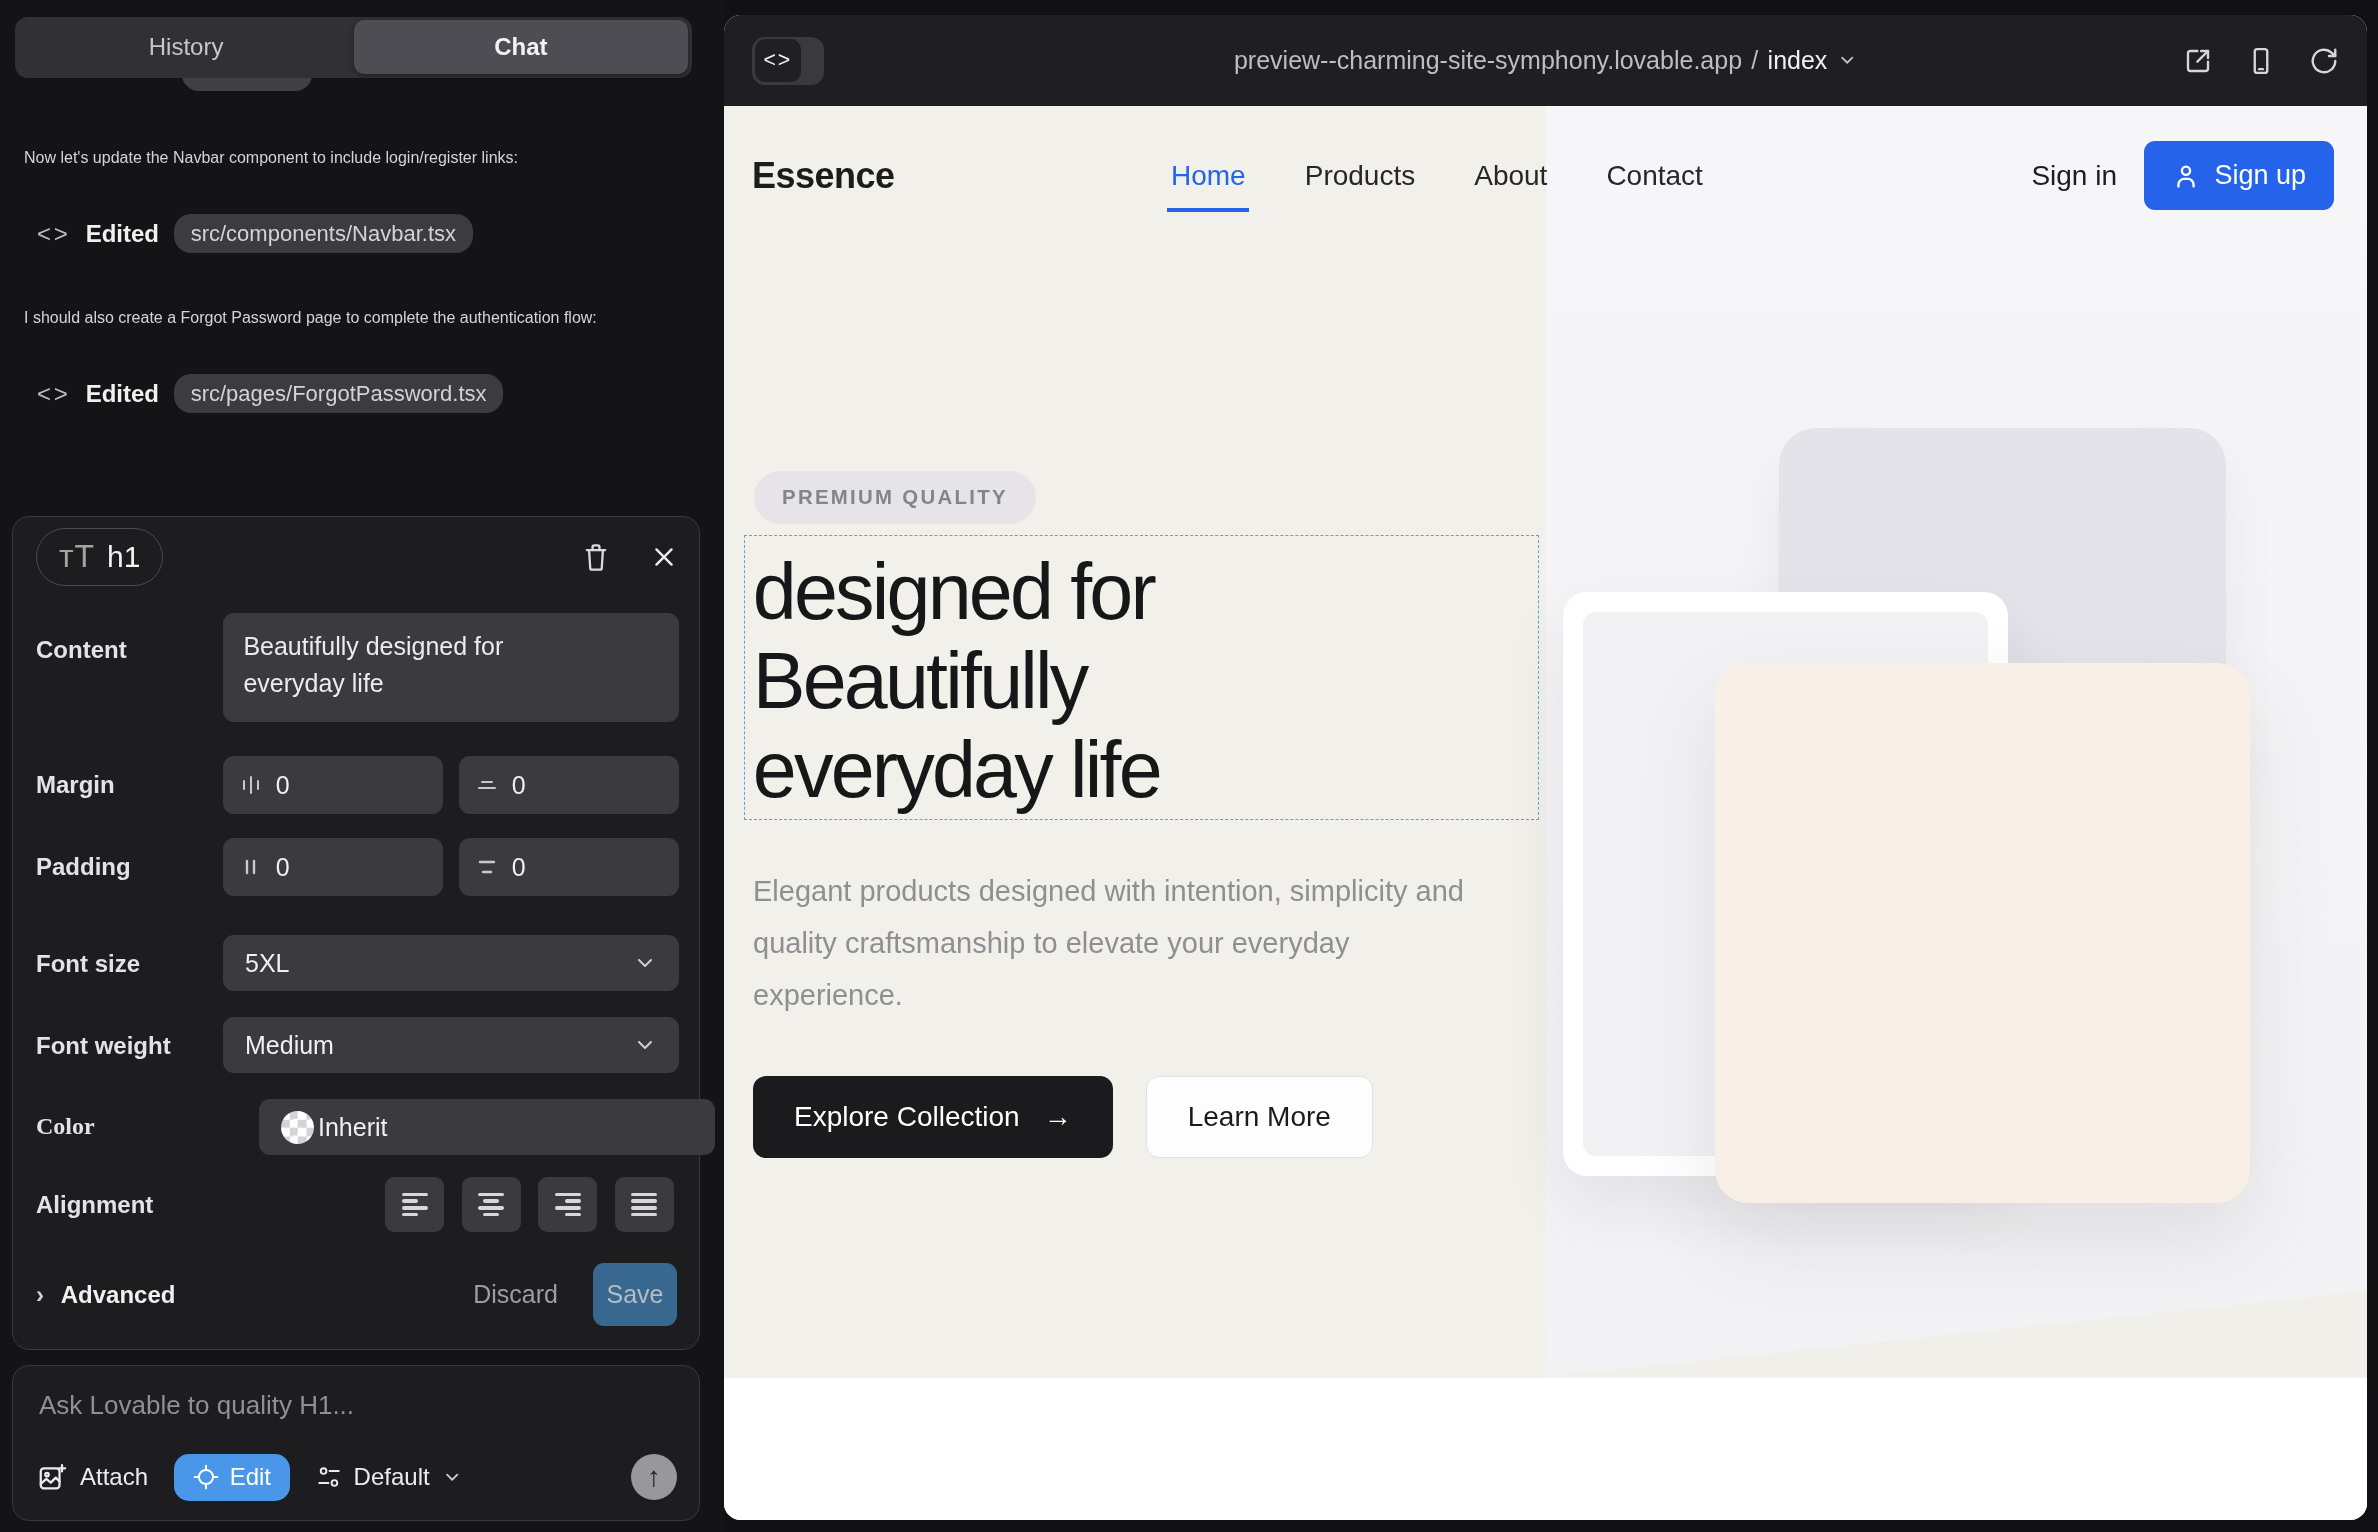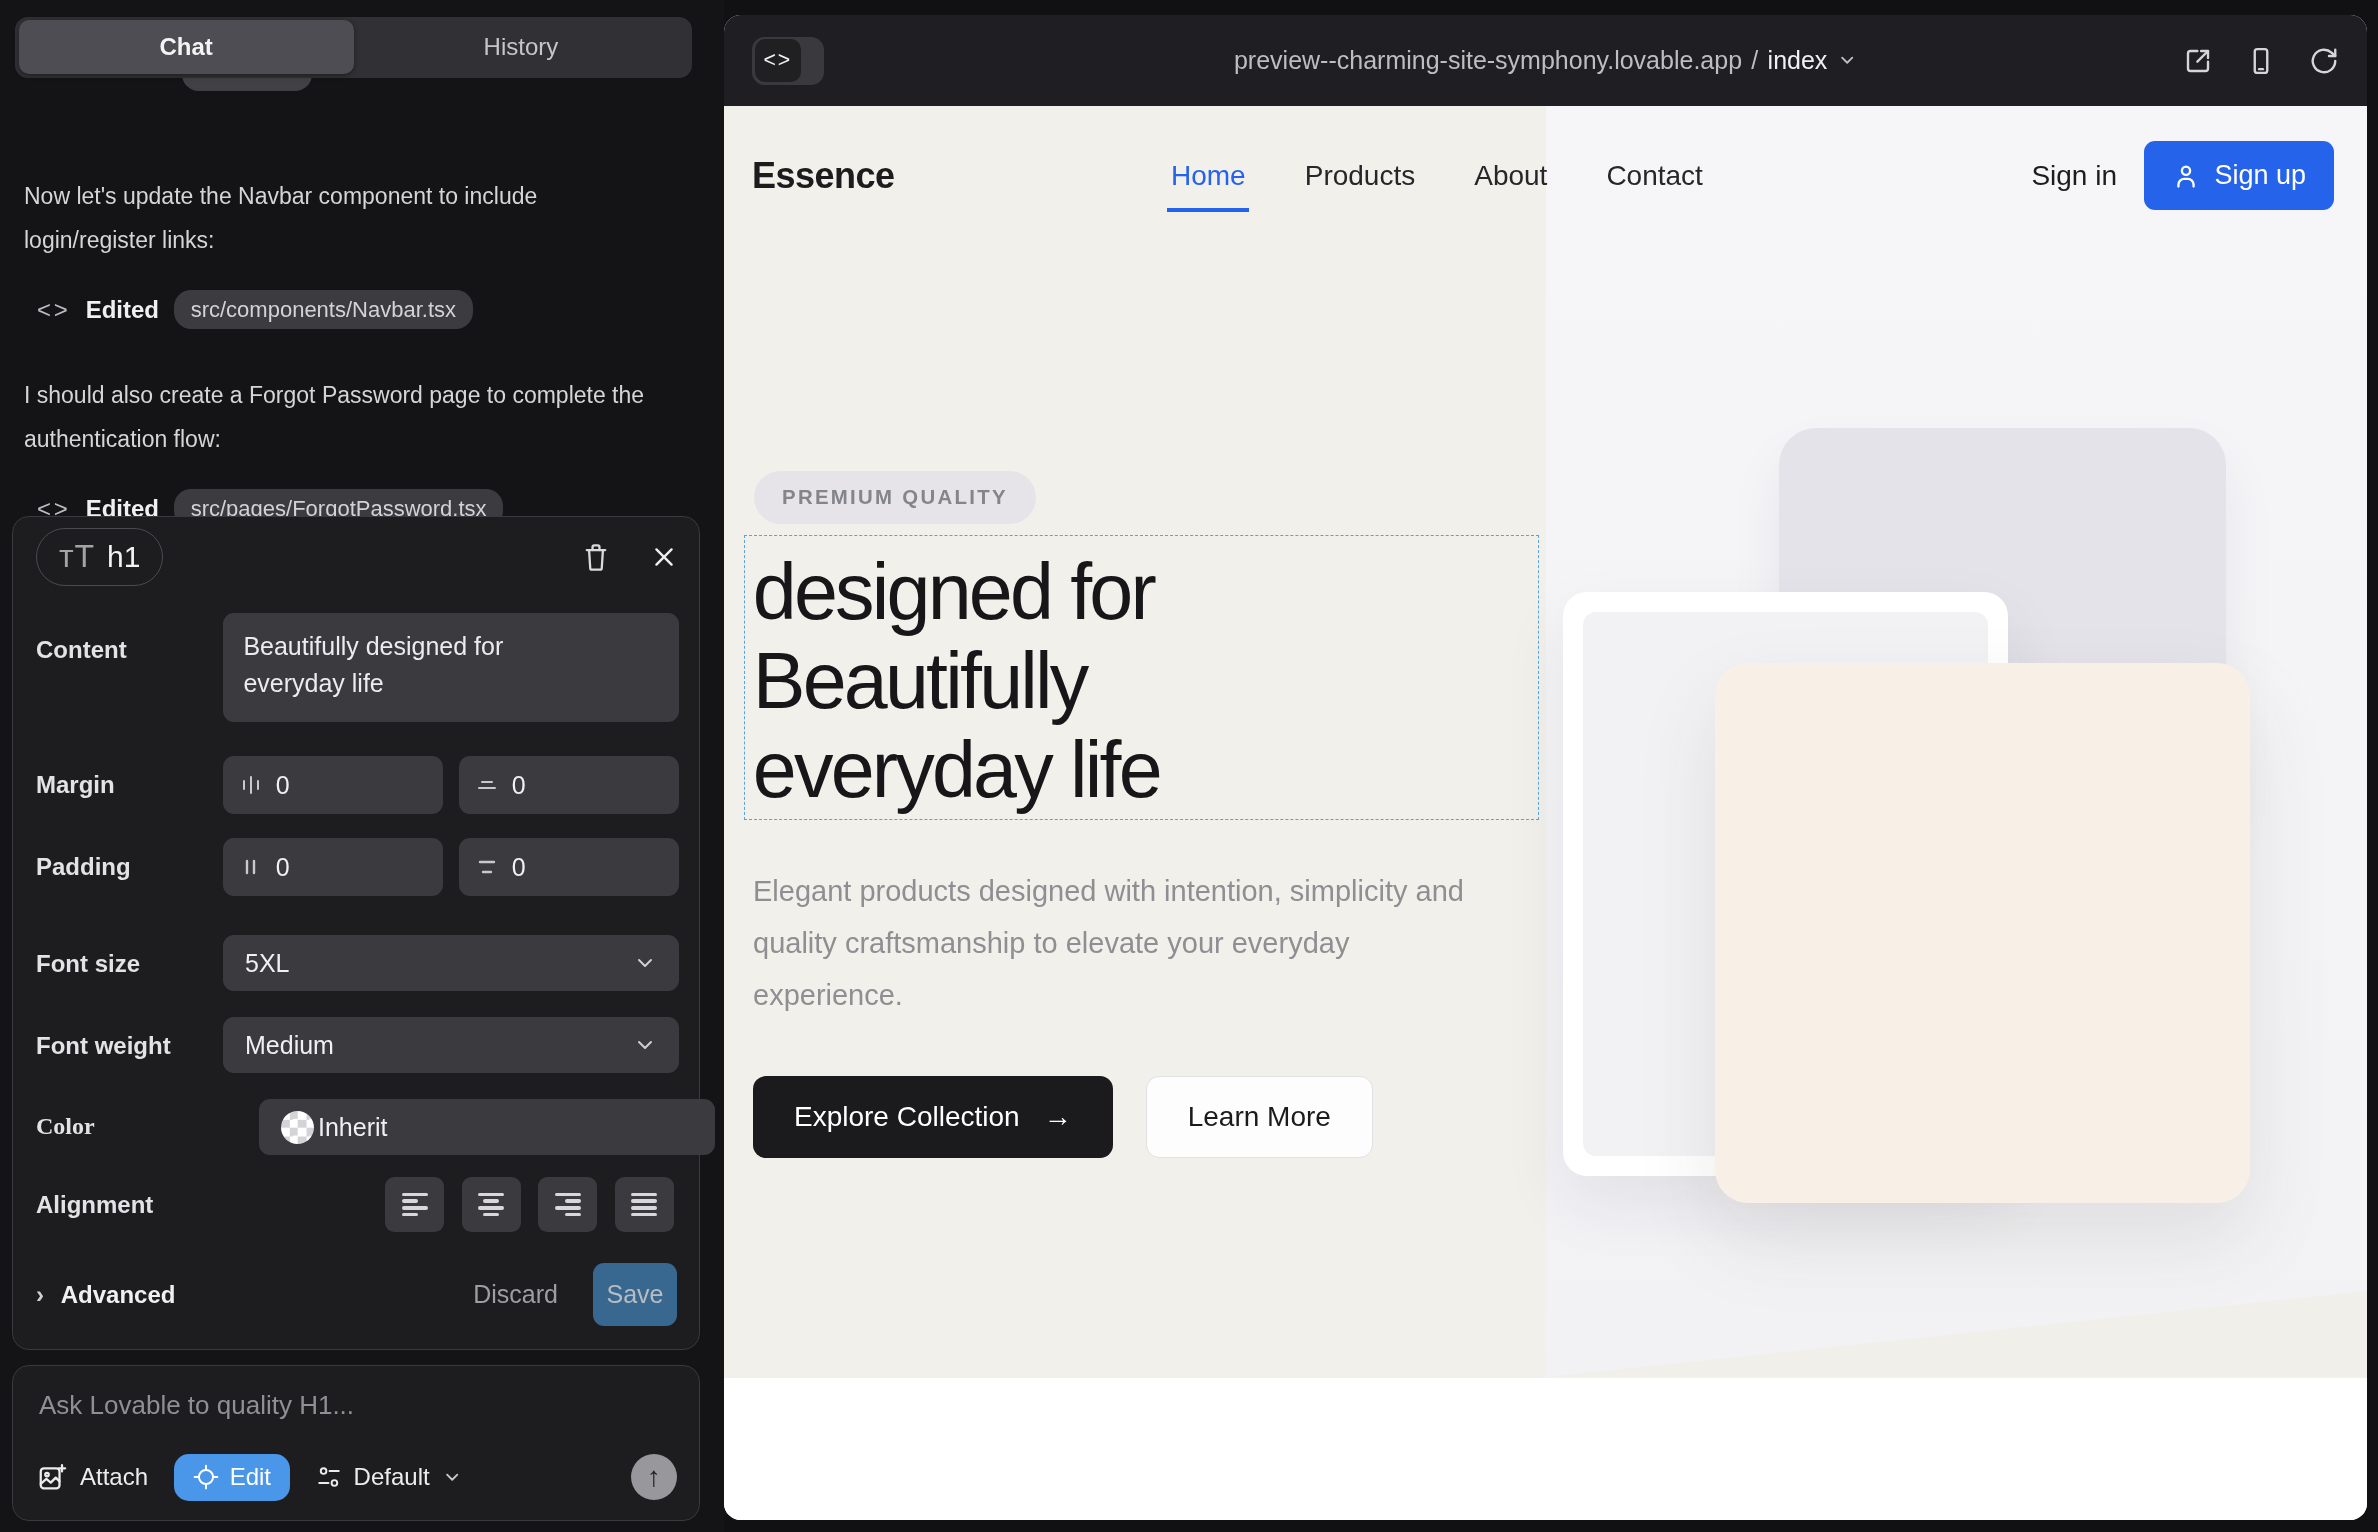--- a/index.html
+++ b/index.html
@@ -11,21 +11,21 @@
   .sidebar { position:absolute; left:0; top:0; width:724px; height:1532px; background:#141416; }
 
   .tabbar { position:absolute; left:15px; top:16.7px; width:677px; height:61px; background:#313135; border-radius:13px; display:flex; padding:3.7px; z-index:3; }
   .tab { flex:1; display:flex; align-items:center; justify-content:center; font-size:24px; color:#c6c6ca; border-radius:10.2px; cursor:pointer; }
   .tab.active { background:#4d4d53; color:#f4f4f5; font-weight:600; box-shadow:0 1.9px 5.6px rgba(0,0,0,.35); }
 
   .clipped-pill { position:absolute; left:182px; top:59px; width:130px; height:32px; background:#404045; border-radius:0 0 16.7px 16.7px; z-index:2; }
   .clipped-pill .dots { position:absolute; left:52px; top:5.6px; width:4.6px; height:4.6px; border-radius:50%; background:#cfcfd3; box-shadow:20.4px 0 0 #cfcfd3; }
 
   .chat { position:absolute; left:24px; top:130px; width:672px; color:#d5d5d8; }
-  .msg { font-size:23px; line-height:44px; width:631px;margin-top:44px; }
+  .msg { font-size:16px; line-height:56px; width:631px; }
   .edit-row { display:flex; align-items:center; gap:15px; margin:28px 0 37px 13px; }
   .code-glyph { color:#bcbcc1; font-size:24px; letter-spacing:2.8px; }
   .edited-label { font-weight:700; font-size:24px; color:#f0f0f1; }
   .file-pill { background:#3b3b40; border-radius:17px; padding:6.5px 16.7px; font-size:22px; color:#d3d3d7; }
 
   
   .panel { position:absolute; left:12px; top:516px; width:688px; height:834px; background:#1d1d20; border:1.9px solid #3a3a3e; border-radius:16.7px; z-index:4; }
   .panel-header { position:absolute; left:23px; top:7.4px; right:22px; height:65px; display:flex; align-items:center; }
   .tag-pill { display:flex; align-items:center; gap:12px; border:1.9px solid #4a4a50; border-radius:927px; padding:9.3px 22px; color:#f2f2f3; }
   .tt-glyph { font-size:32px; color:#a3a3a3; letter-spacing:0.9px; }
@@ -111,22 +111,22 @@
 
 <div class="app">
 
   <div class="sidebar">
 
     <div class="clipped-pill">
         <div class="dots"></div>
       </div>
 
     <div class="tabbar">
+      <div class="tab">History</div>
       <div class="tab active">Chat</div>
-      <div class="tab">History</div>
     </div>
 
     <div class="chat">
       <div class="msg">Now let's update the Navbar component to include login/register links:</div>
       <div class="edit-row">
         <span class="code-glyph">&lt;&gt;</span>
         <span class="edited-label">Edited</span>
         <span class="file-pill">src/components/Navbar.tsx</span>
       </div>
       <div class="msg">I should also create a Forgot Password page to complete the authentication flow:</div>

